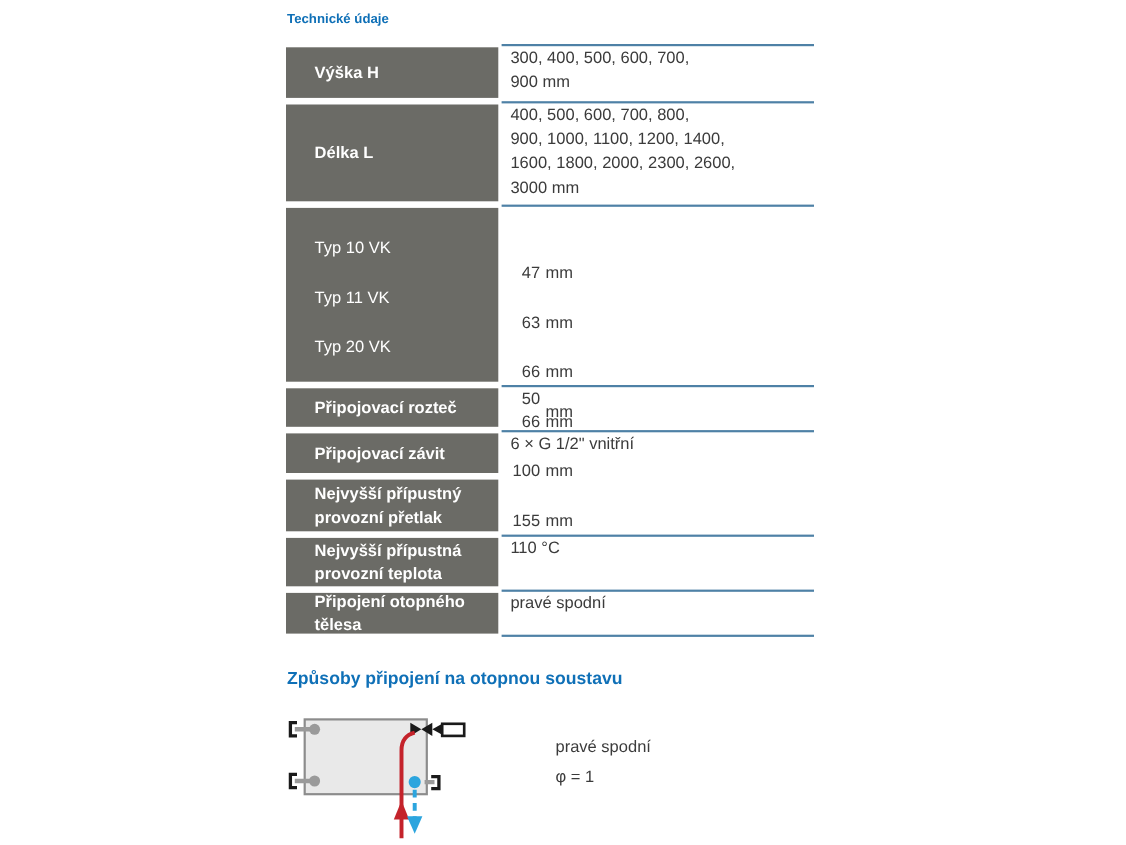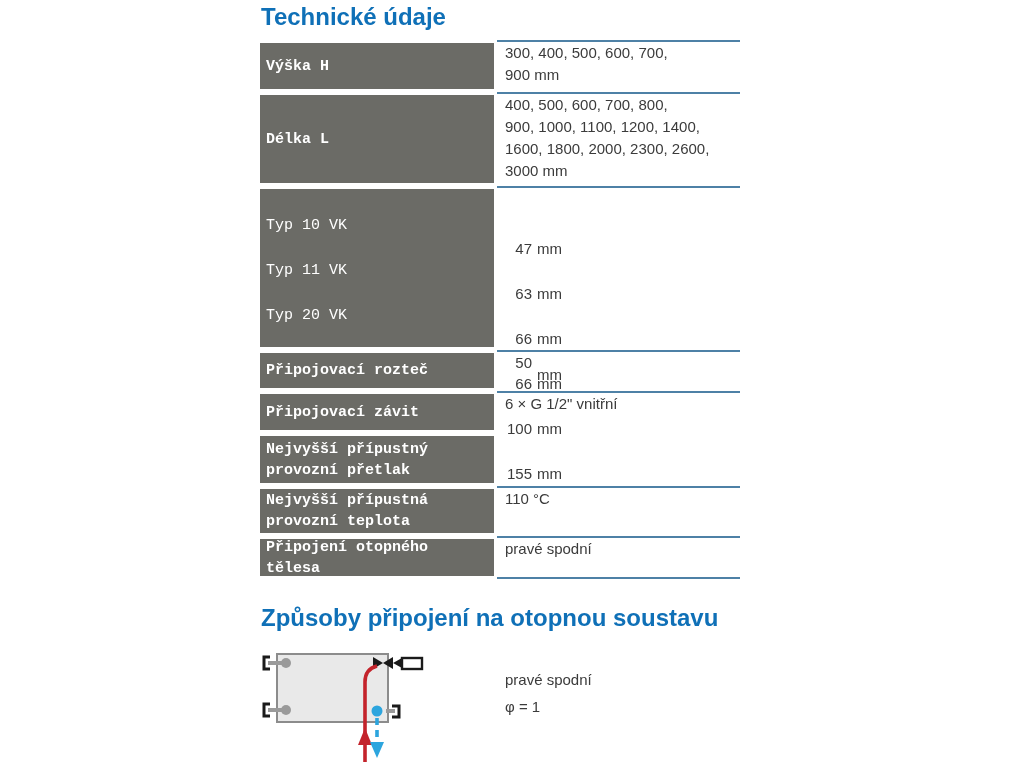--- a/index.html
+++ b/index.html
@@ -14,35 +14,35 @@
     --radiator-fill:#e9e9e9;
     --radiator-border:#8c8c8c;
     --bracket-black:#1a1a1a;
   }
   html,body{margin:0;padding:0;}
   body{font-family:"Liberation Sans",sans-serif;background:#ffffff;}
   .page{position:relative;width:1024px;height:768px;background:#ffffff;overflow:hidden;}
 
   h1.title{
     position:absolute;left:261px;top:4px;margin:0;
-    font-size:24px;line-height:26px;font-weight:bold;color:var(--accent-blue);text-align:center;
+    font-size:12px;line-height:26px;font-weight:bold;color:var(--accent-blue);text-align:center;
   }
   h2.section-title{
     position:absolute;left:261px;top:604px;margin:0;
-    font-size:24px;line-height:28px;font-weight:bold;color:var(--accent-blue);
+    font-size:16px;line-height:28px;font-weight:bold;color:var(--accent-blue);
   }
 
   .spec-table{position:absolute;left:260px;top:40px;width:480px;}
   .row{display:flex;align-items:stretch;}
   .cell-label{
-    width:234px;box-sizing:border-box;flex:none;
+    width:193px;box-sizing:border-box;flex:none;
     background:var(--label-bg);color:var(--label-text);
     font-size:15px;font-weight:bold;line-height:21px;
-    margin:3px 0;padding:0 6px 0 6px;
-    display:flex;align-items:center;white-space:pre-line;font-family:Liberation Mono, monospace;
+    margin:3px 0;padding:0 6px 0 26px;
+    display:flex;align-items:center;white-space:pre-line;
   }
   .cell-value{
     flex:1;box-sizing:border-box;
     margin-left:3px;border-top:2px solid var(--rule-blue);
     color:var(--value-text);font-size:15px;line-height:22px;
     padding-left:8px;display:flex;white-space:pre-line;
   }
   .row-last .cell-value{border-bottom:2px solid var(--rule-blue);}
 
   

